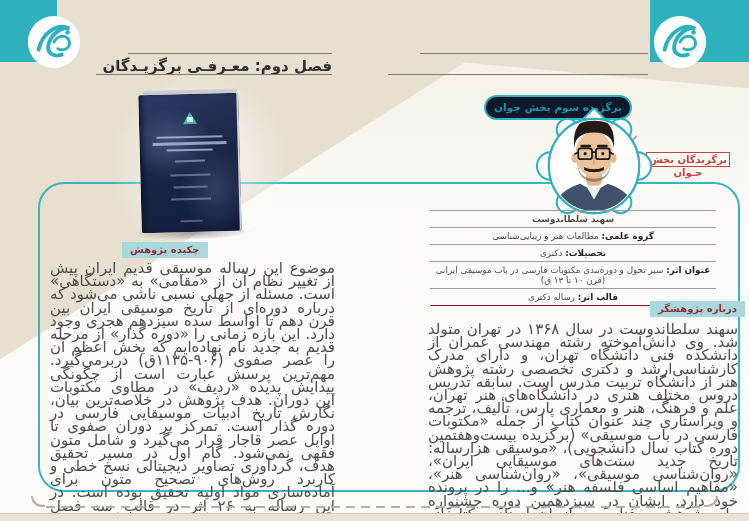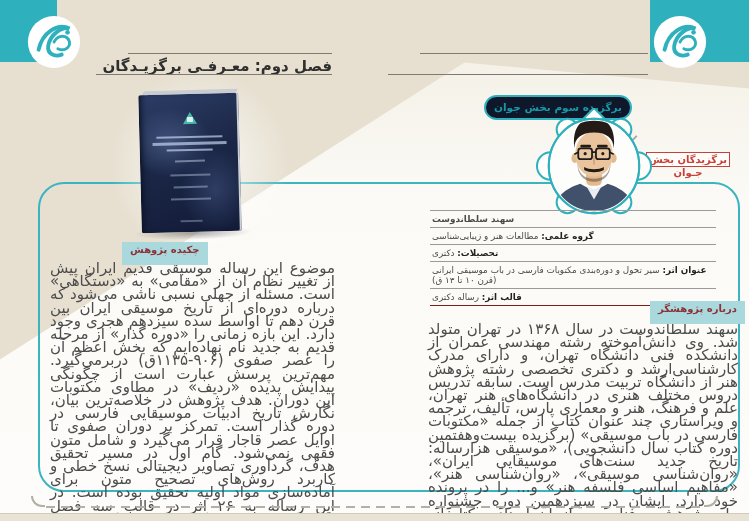--- a/index.html
+++ b/index.html
@@ -42,30 +42,30 @@
   .section-tag {
     position:absolute; left:646px; top:152px; width:84px; height:15px; z-index:3;
     border:1px solid #c8403a; background:#fffdf9; color:#c8403a;
     font-size:10px; font-weight:bold; line-height:13px; text-align:center; direction:rtl;
   }
 
   
   .portrait { position:absolute; left:535px; top:108px; width:118px; height:114px; z-index:3; }
 
   
-  .info { position:absolute; left:430px; top:210px; width:286px; z-index:3; direction:rtl; text-align:left; }
+  .info { position:absolute; left:430px; top:210px; width:286px; z-index:3; direction:rtl; text-align:center; }
   .info .row { border-top:1px solid #9a9a9a; padding:3px 2px; font-size:8.8px; color:#4a4a4a; }
   .info .row:last-child { border-bottom:1px solid #7f1d1d; }
   .info .row b { color:#222; }
   .row-name { font-size:11.5px; font-weight:bold; color:#9c3642; padding:3px 0; }
   .row-title { font-size:8px; }
 
   .chip {
     position:absolute; z-index:3; background:#a9d9dd; color:#8e3038;
-    font-weight:bold; font-size:10px; padding:2px 8px 10px; direction:rtl;
+    font-weight:bold; font-size:10px; padding:2px 8px 3px; direction:rtl;
   }
   .chip.about    { left:650px; top:301px; }
   .chip.abstract { left:122px; top:242px; }
 
   .para {
     position:absolute; z-index:2; direction:rtl; text-align:justify;
     font-size:15px; line-height:13.2px; color:#4c4c4c;
   }
   .para.right { left:428px; top:323px; width:310px; }
   .para.left  { left:50px;  top:262px; width:285px; }

